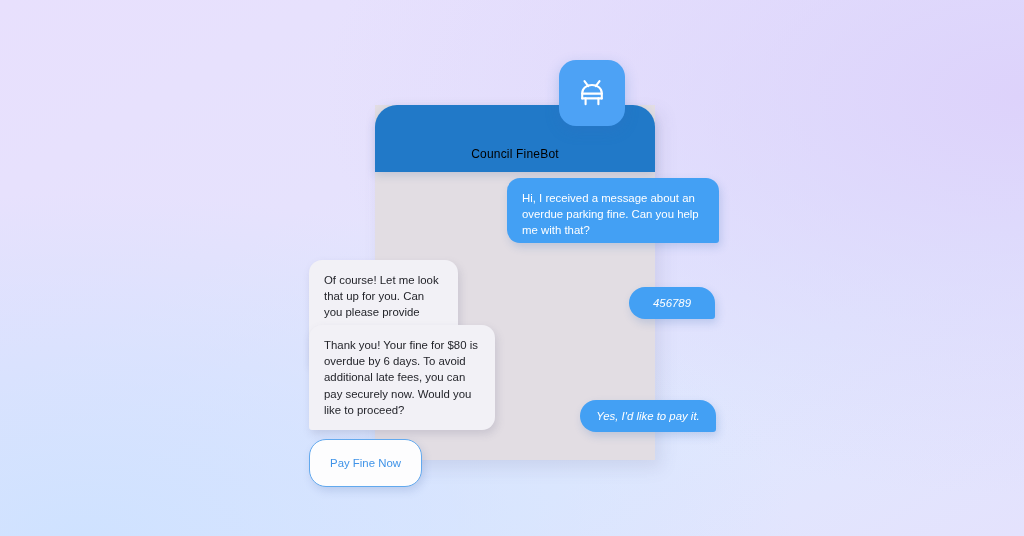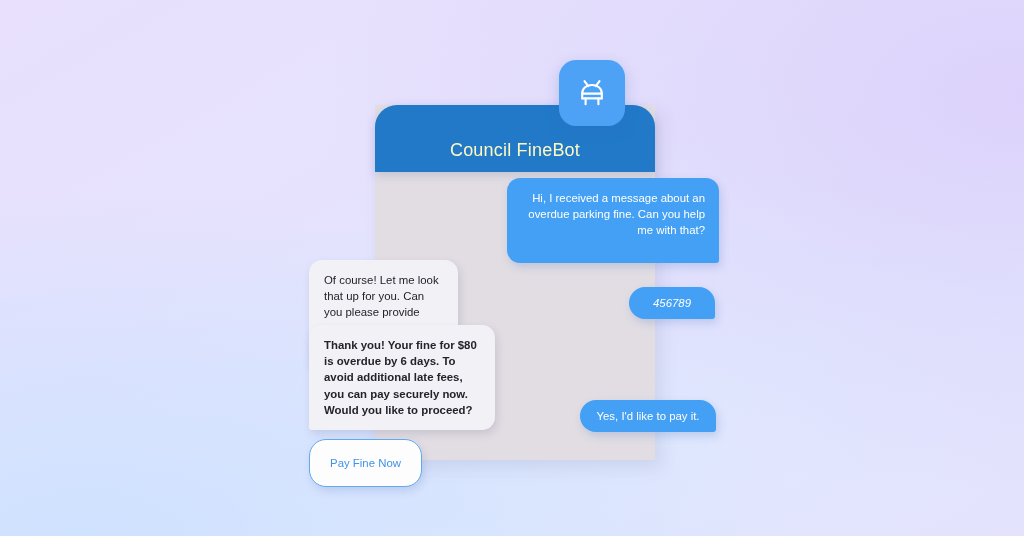--- a/index.html
+++ b/index.html
@@ -44,22 +44,22 @@
     background: #2179c8;
     border-radius: 22px 22px 0 0;
     box-shadow: 0 3px 10px rgba(40, 80, 140, 0.18);
     display: flex;
     align-items: flex-end;
     justify-content: center;
     padding-bottom: 11px;
     box-sizing: border-box;
   }
   #chat-header .title {
-    color: #fef9c3;
-    font-size: 18px;
+    color: #000000;
+    font-size: 12px;
     letter-spacing: 0.2px;
     font-weight: 400;
   }
 
   
   #bot-avatar {
     position: absolute;
     left: 559px;
     top: 60px;
     width: 66px;
@@ -78,48 +78,48 @@
   .bubble {
     position: absolute;
     box-sizing: border-box;
     font-size: 11.4px;
     line-height: 16.2px;
     z-index: 3;
   }
   .bubble.user {
     background: #43a0f4;
     color: #ffffff;
-    padding: 12px 14px 24px 15px;
+    padding: 12px 14px 4px 15px;
     border-radius: 12px 12px 12px 12px;
     box-shadow: 2px 4px 9px rgba(60, 110, 180, 0.22);
-    text-align: right;
   }
   .bubble.bot {
     background: #f2f1f6;
     color: #23242a;
     padding: 12px 15px 12px 15px;
     border-radius: 11px;
     box-shadow: 2px 4px 9px rgba(90, 90, 120, 0.18);
   }
 
   #bubble-1 { left: 507px; top: 178px; width: 212px; border-radius: 13px 13px 3px 13px; }
   #bubble-2 { left: 309px; top: 228px; width: 149px; border-radius: 13px 13px 13px 3px; margin-top: 32px; }
   #bubble-3 {
     left: 629px; top: 287px; width: 86px;
     border-radius: 16px 16px 3px 16px;
     text-align: center;
     padding: 8px 12px;
     font-style: italic;
   }
-  #bubble-4 { left: 309px; top: 325px; width: 186px; border-radius: 13px 13px 13px 3px; font-weight: bold; }
+  #bubble-4 { left: 309px; top: 325px; width: 186px; border-radius: 13px 13px 13px 3px; }
   #bubble-5 {
     left: 580px; top: 400px; width: 136px;
     border-radius: 16px 16px 3px 16px;
     text-align: center;
     padding: 8px 12px;
+    font-style: italic;
   }
 
   
   #pay-button {
     position: absolute;
     left: 309px;
     top: 439px;
     width: 113px;
     height: 48px;
     background: #fdfdfe;

